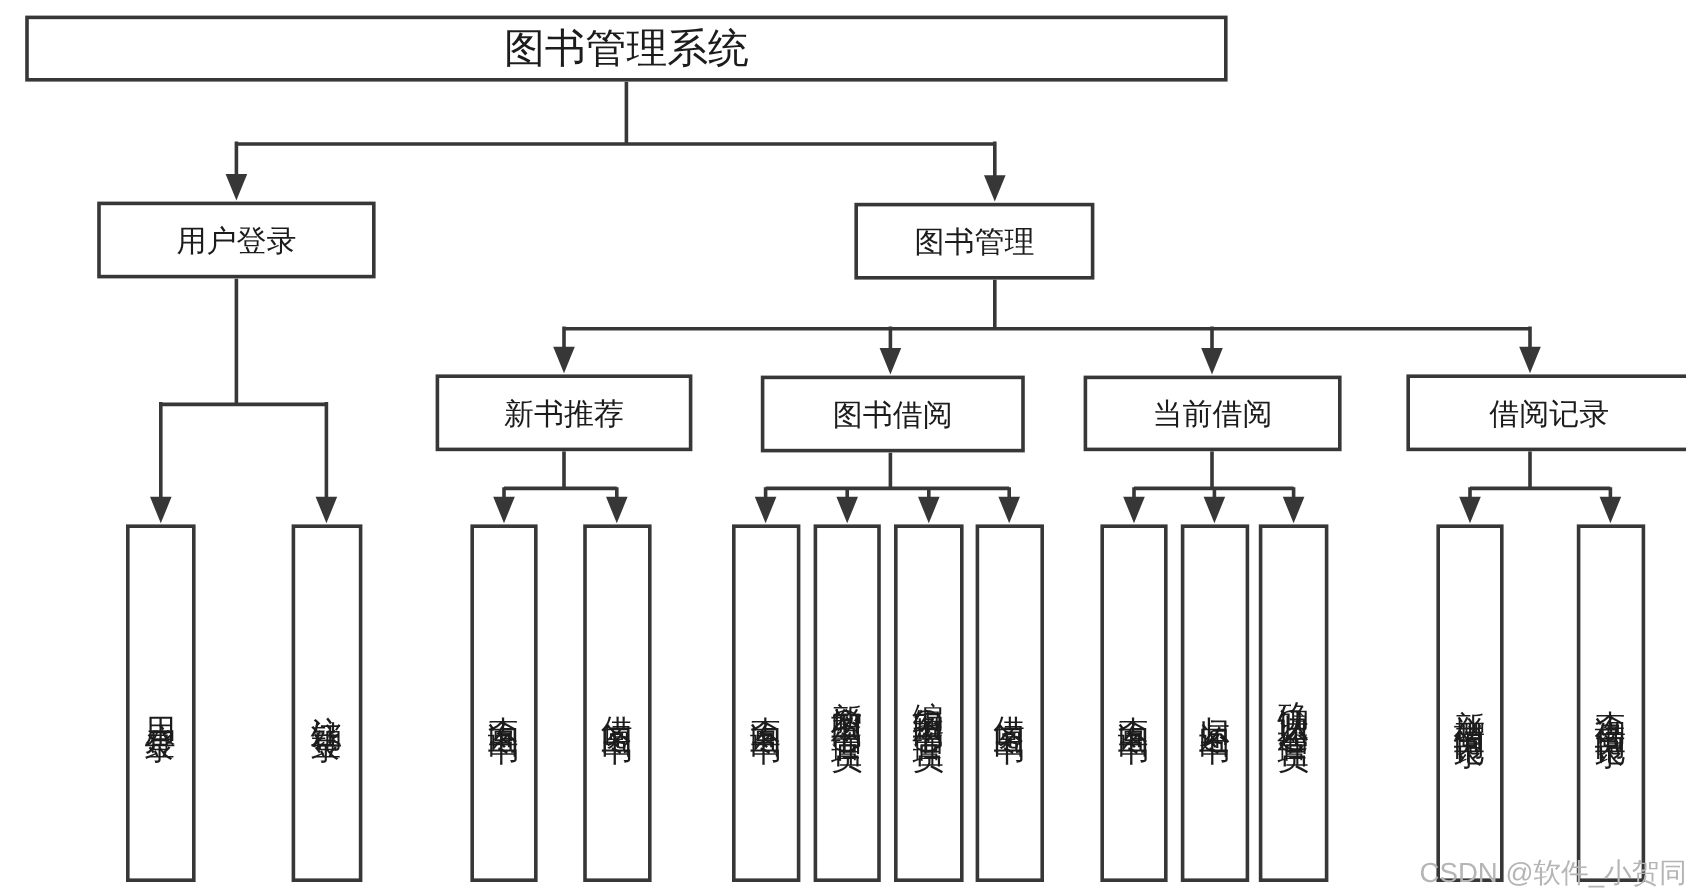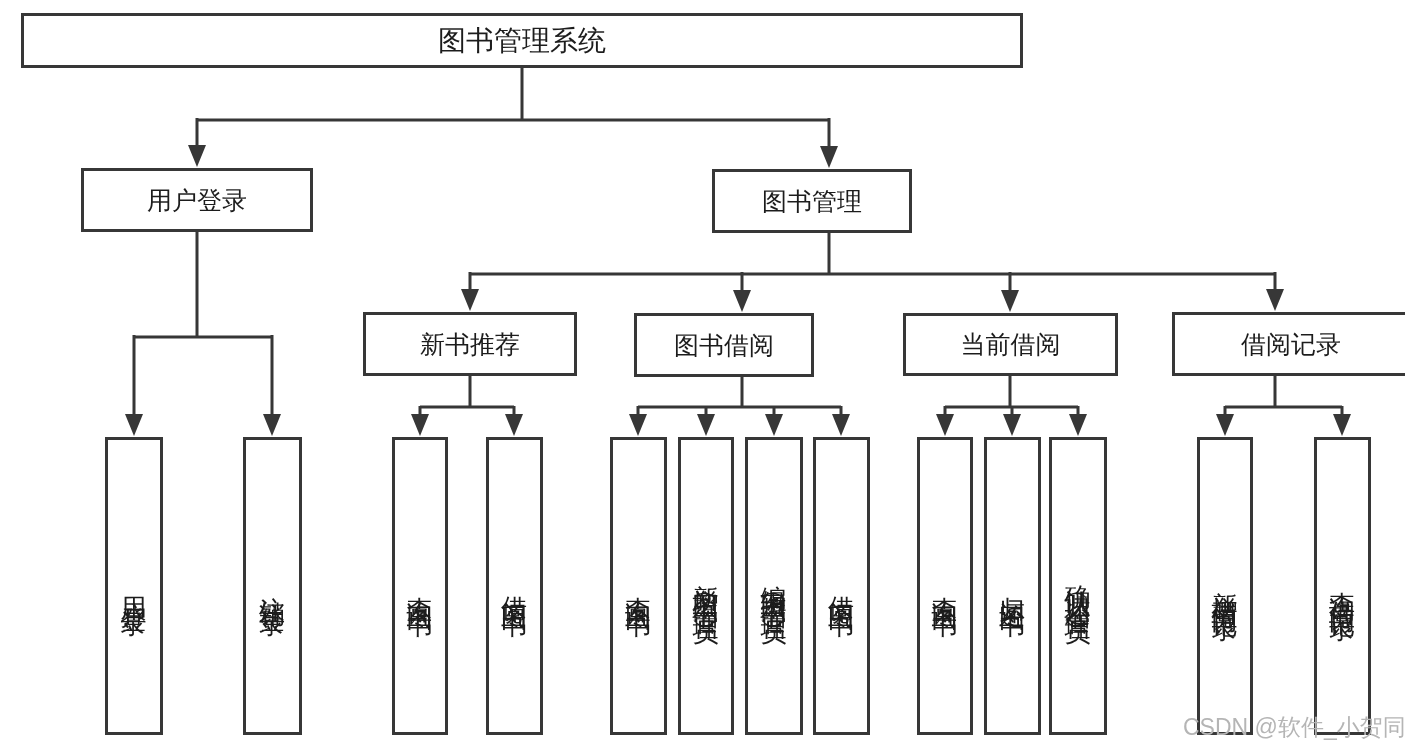--- a/index.html
+++ b/index.html
@@ -20,21 +20,21 @@
     position: absolute;
     box-sizing: border-box;
     border: 3px solid #373737;
     background: #ffffff;
     display: flex;
     align-items: center;
     justify-content: center;
     color: #1c1c1c;
   }
   .hnode { font-size: 25px; }
-  .root  { font-size: 28px; }
+  .root  { font-size: 34px; }
   .leaf {
     top: 437px;
     height: 298px;
   }
   .leaf .vtext {
     writing-mode: vertical-rl;
     text-orientation: mixed;
     font-size: 26px;
     line-height: 1;
     letter-spacing: 5px;
@@ -108,21 +108,21 @@
   <div class="node hnode" style="left:81px; top:168px; width:232px; height:64px;">
     <span>用户登录</span>
   </div>
   <div class="node hnode" style="left:712px; top:169px; width:200px; height:64px;">
     <span>图书管理</span>
   </div>
 
   <div class="node hnode" style="left:363px; top:312px; width:214px; height:64px;">
     <span>新书推荐</span>
   </div>
-  <div class="node hnode" style="left:634px; top:313px; width:180px; height:64px;">
+  <div class="node hnode" style="left:634px; top:313px; width:220px; height:64px;">
     <span>图书借阅</span>
   </div>
   <div class="node hnode" style="left:903px; top:313px; width:215px; height:63px;">
     <span>当前借阅</span>
   </div>
   <div class="node hnode" style="left:1172px; top:312px; width:238px; height:64px;">
     <span>借阅记录</span>
   </div>
 
   <div class="node leaf" style="left:105px; width:58px;">

